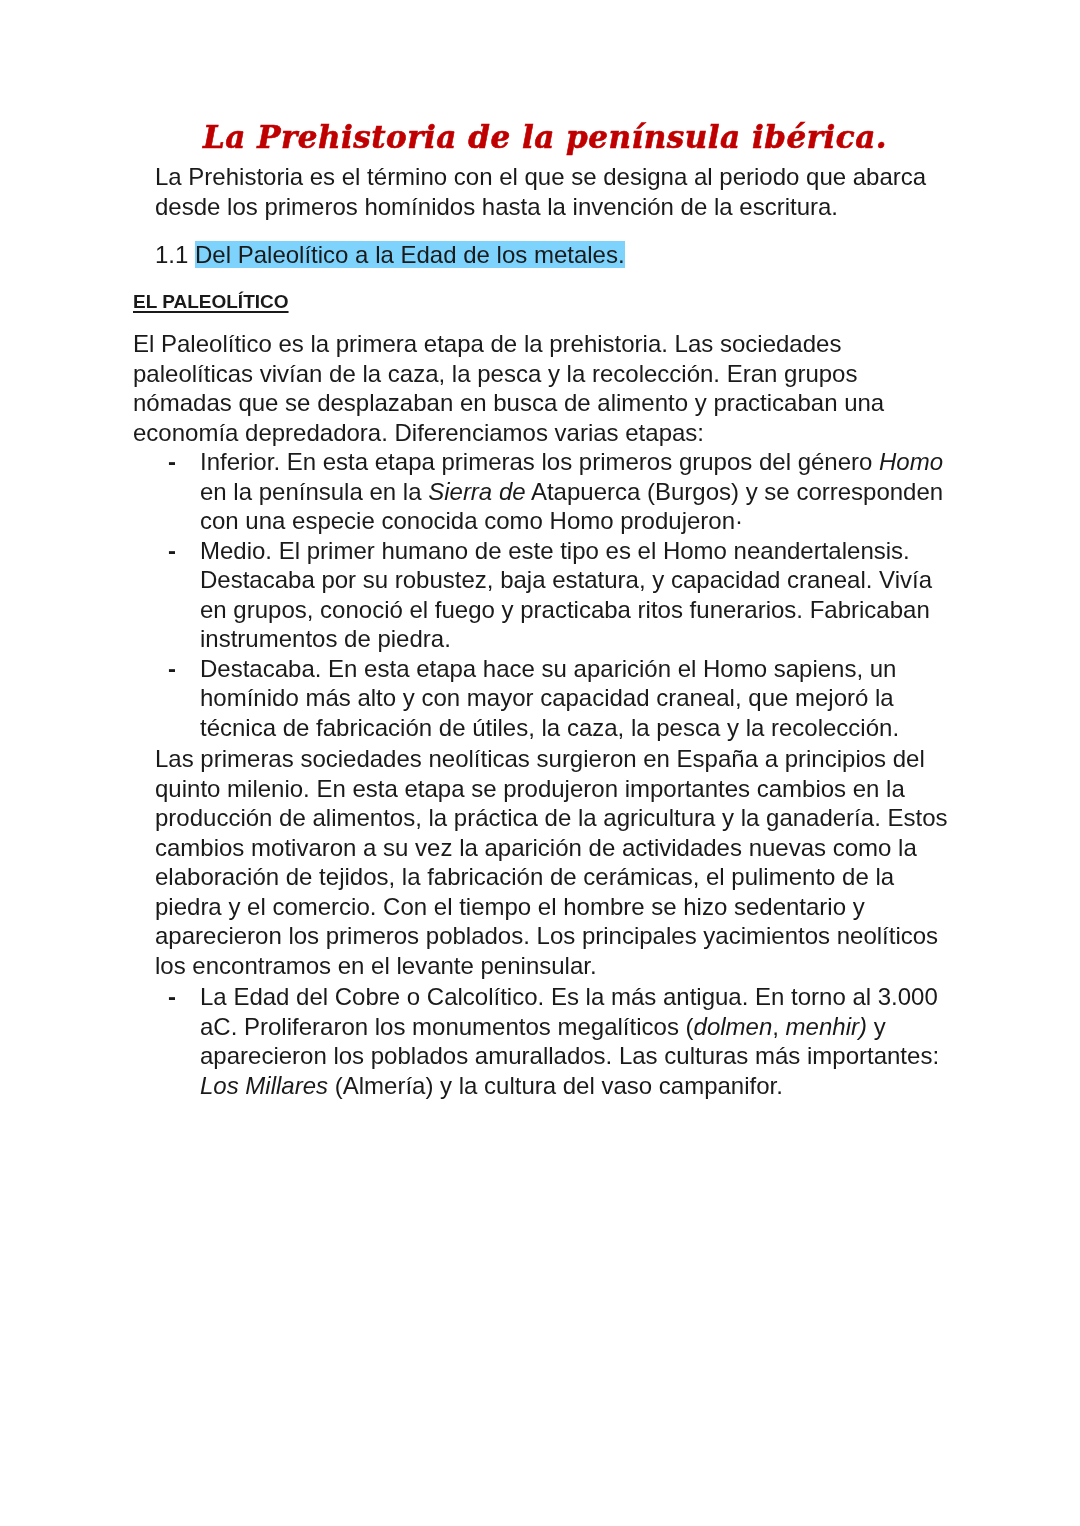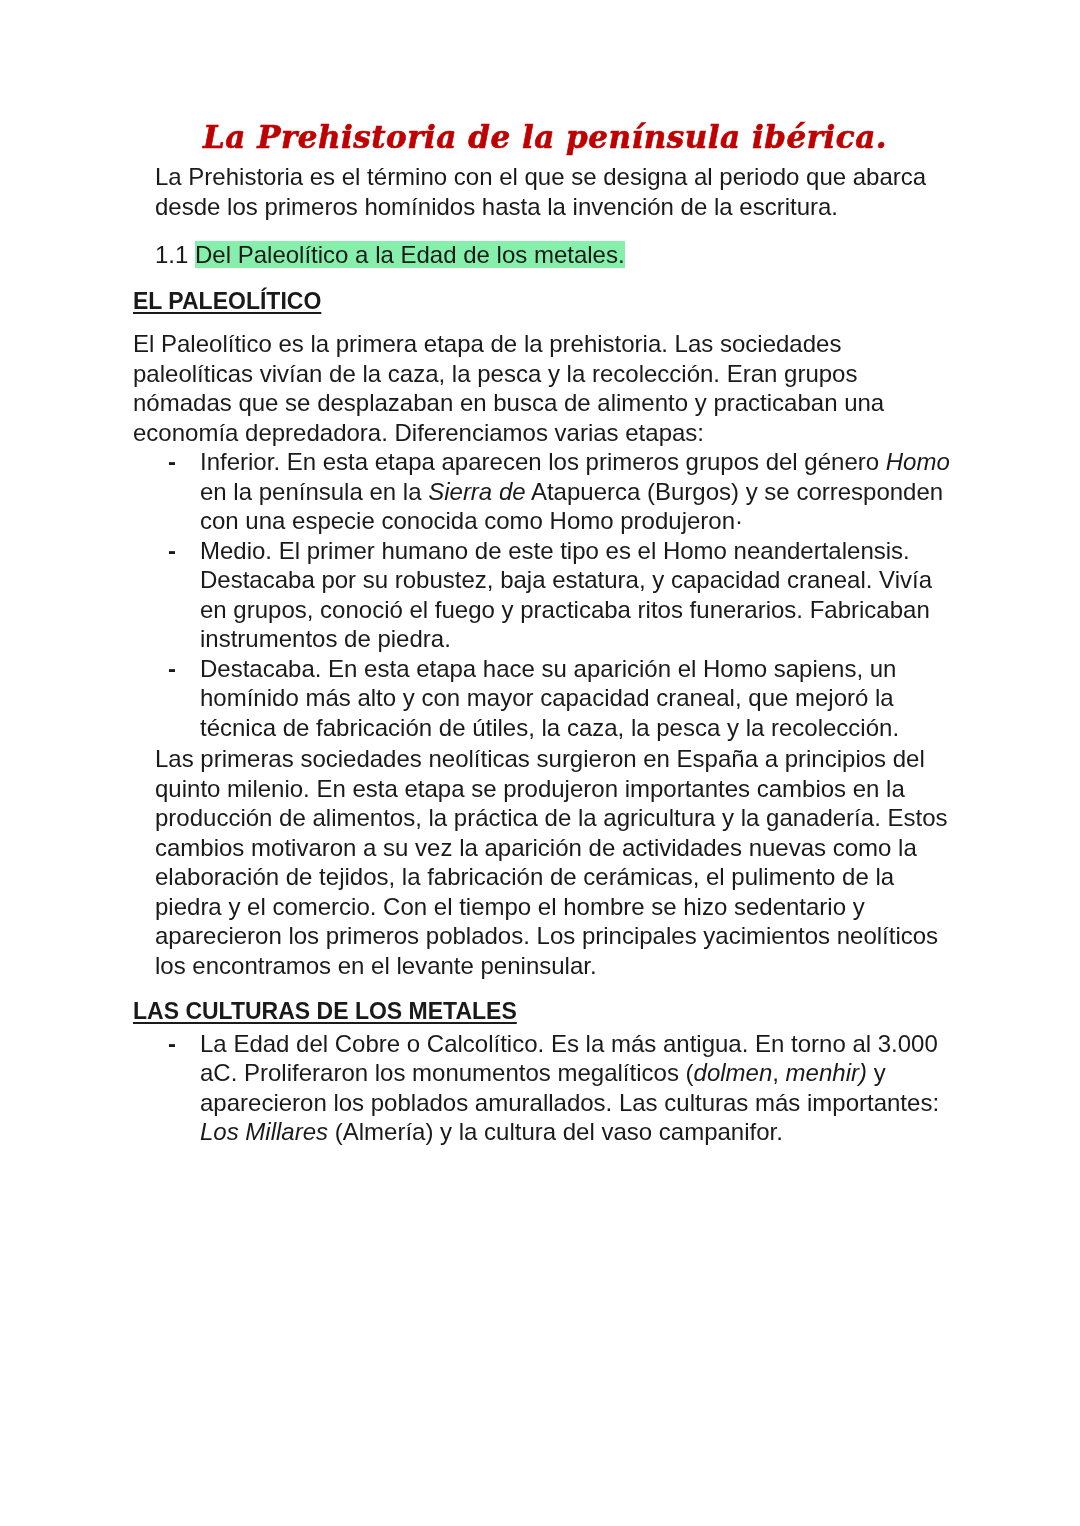--- a/index.html
+++ b/index.html
@@ -32,24 +32,24 @@
   }
   p, h2, ul, li { margin: 0; padding: 0; }
   .body-text {
     font-size: 24px;
     line-height: 29.5px;
     text-align: left;
   }
   .indent { padding-left: 22px; }
   .intro        { margin-top: 4px;  }
   .subsection   { margin-top: 19px; }
-  .hl { background: #86efac; }
+  .hl { background: #7dd3fc; }
   h2.doc-heading {
     margin-top: 17px;
-    font-size: 23px;
+    font-size: 19px;
     line-height: 29.5px;
     font-weight: bold;
     text-decoration: underline;
     text-underline-offset: 3px;
     text-decoration-thickness: 2px;
   }
   .para { margin-top: 13px; }
   .para-tight { margin-top: 2px; }
   .dash-list { list-style: none; }
   .dash-list li {
@@ -78,36 +78,35 @@
 
     <p class="body-text indent subsection"><span>1.1 </span><span class="hl">Del Paleolítico a la Edad de los metales.</span></p>
 
     <h2 class="doc-heading">EL PALEOLÍTICO</h2>
 
     <p class="body-text para"><span>El Paleolítico es la primera etapa de la prehistoria. Las sociedades paleolíticas vivían de la </span><span class="b">caza</span><span>, la </span><span class="b">pesca</span><span> y la </span><span class="b">recolección</span><span>. Eran grupos </span><span class="b">nómadas</span><span> que se desplazaban en busca de alimento y practicaban una </span><span class="b">economía depredadora</span><span>. Diferenciamos varias etapas:</span></p>
 
     <ul class="body-text dash-list">
       <li>
         <span class="dash">-</span>
-        <span class="li-text"><span class="b">Inferior</span><span>. En esta etapa aparecen los primeros grupos del género </span><span class="i">Homo</span><span> en la península en la </span><span class="i">Sierra de</span><span> Atapuerca (Burgos) y se corresponden con una especie conocida como Homo </span><span class="b">produjeron</span><span>·</span></span>
+        <span class="li-text"><span class="b">Inferior</span><span>. En esta etapa primeras los primeros grupos del género </span><span class="i">Homo</span><span> en la península en la </span><span class="i">Sierra de</span><span> Atapuerca (Burgos) y se corresponden con una especie conocida como Homo </span><span class="b">produjeron</span><span>·</span></span>
       </li>
       <li>
         <span class="dash">-</span>
         <span class="li-text"><span class="b">Medio.</span><span> El primer humano de este tipo es el Homo </span><span class="b">neandertalensis</span><span>. Destacaba por su robustez, baja estatura, y capacidad craneal. Vivía en grupos, conoció el fuego y practicaba ritos funerarios. Fabricaban instrumentos de piedra.</span></span>
       </li>
       <li>
         <span class="dash">-</span>
         <span class="li-text"><span class="b">Destacaba</span><span>. En esta etapa hace su aparición el Homo </span><span class="b">sapiens</span><span>, un homínido más alto y con mayor capacidad craneal, que mejoró la técnica de fabricación de útiles, la caza, la pesca y la recolección.</span></span>
       </li>
     </ul>
 
 
     <p class="body-text indent para-tight"><span>Las primeras sociedades neolíticas surgieron en España a principios del quinto milenio. En esta etapa se produjeron importantes cambios en la producción de </span><span class="b">alimentos</span><span>, la práctica de la </span><span class="b">agricultura</span><span> y la </span><span class="b">ganadería</span><span>. Estos cambios motivaron a su vez la aparición de actividades nuevas como la elaboración de tejidos, la fabricación de </span><span class="b">cerámicas</span><span>, el </span><span class="b">pulimento</span><span> de la piedra y el </span><span class="b">comercio</span><span>. Con el tiempo el hombre se hizo </span><span class="b">sedentario</span><span> y aparecieron los primeros poblados. Los principales yacimientos neolíticos los encontramos en el levante peninsular.</span></p>
 
-    <h2 class="doc-heading">LAS CULTURAS DE LOS METALES</h2>
 
     <ul class="body-text dash-list cult-list">
       <li>
         <span class="dash">-</span>
         <span class="li-text"><span>La </span><span class="b">Edad del Cobre</span><span> o </span><span class="b">Calcolítico</span><span>. Es la más antigua. En torno al 3.000 aC. Proliferaron los monumentos megalíticos (</span><span class="i">dolmen</span><span>, </span><span class="i">menhir)</span><span> y aparecieron los poblados amurallados. Las culturas más importantes: </span><span class="i">Los Millares</span><span> (Almería) y la cultura del vaso campanifor.</span></span>
       </li>
     </ul>
 
   </div>
 </div>

